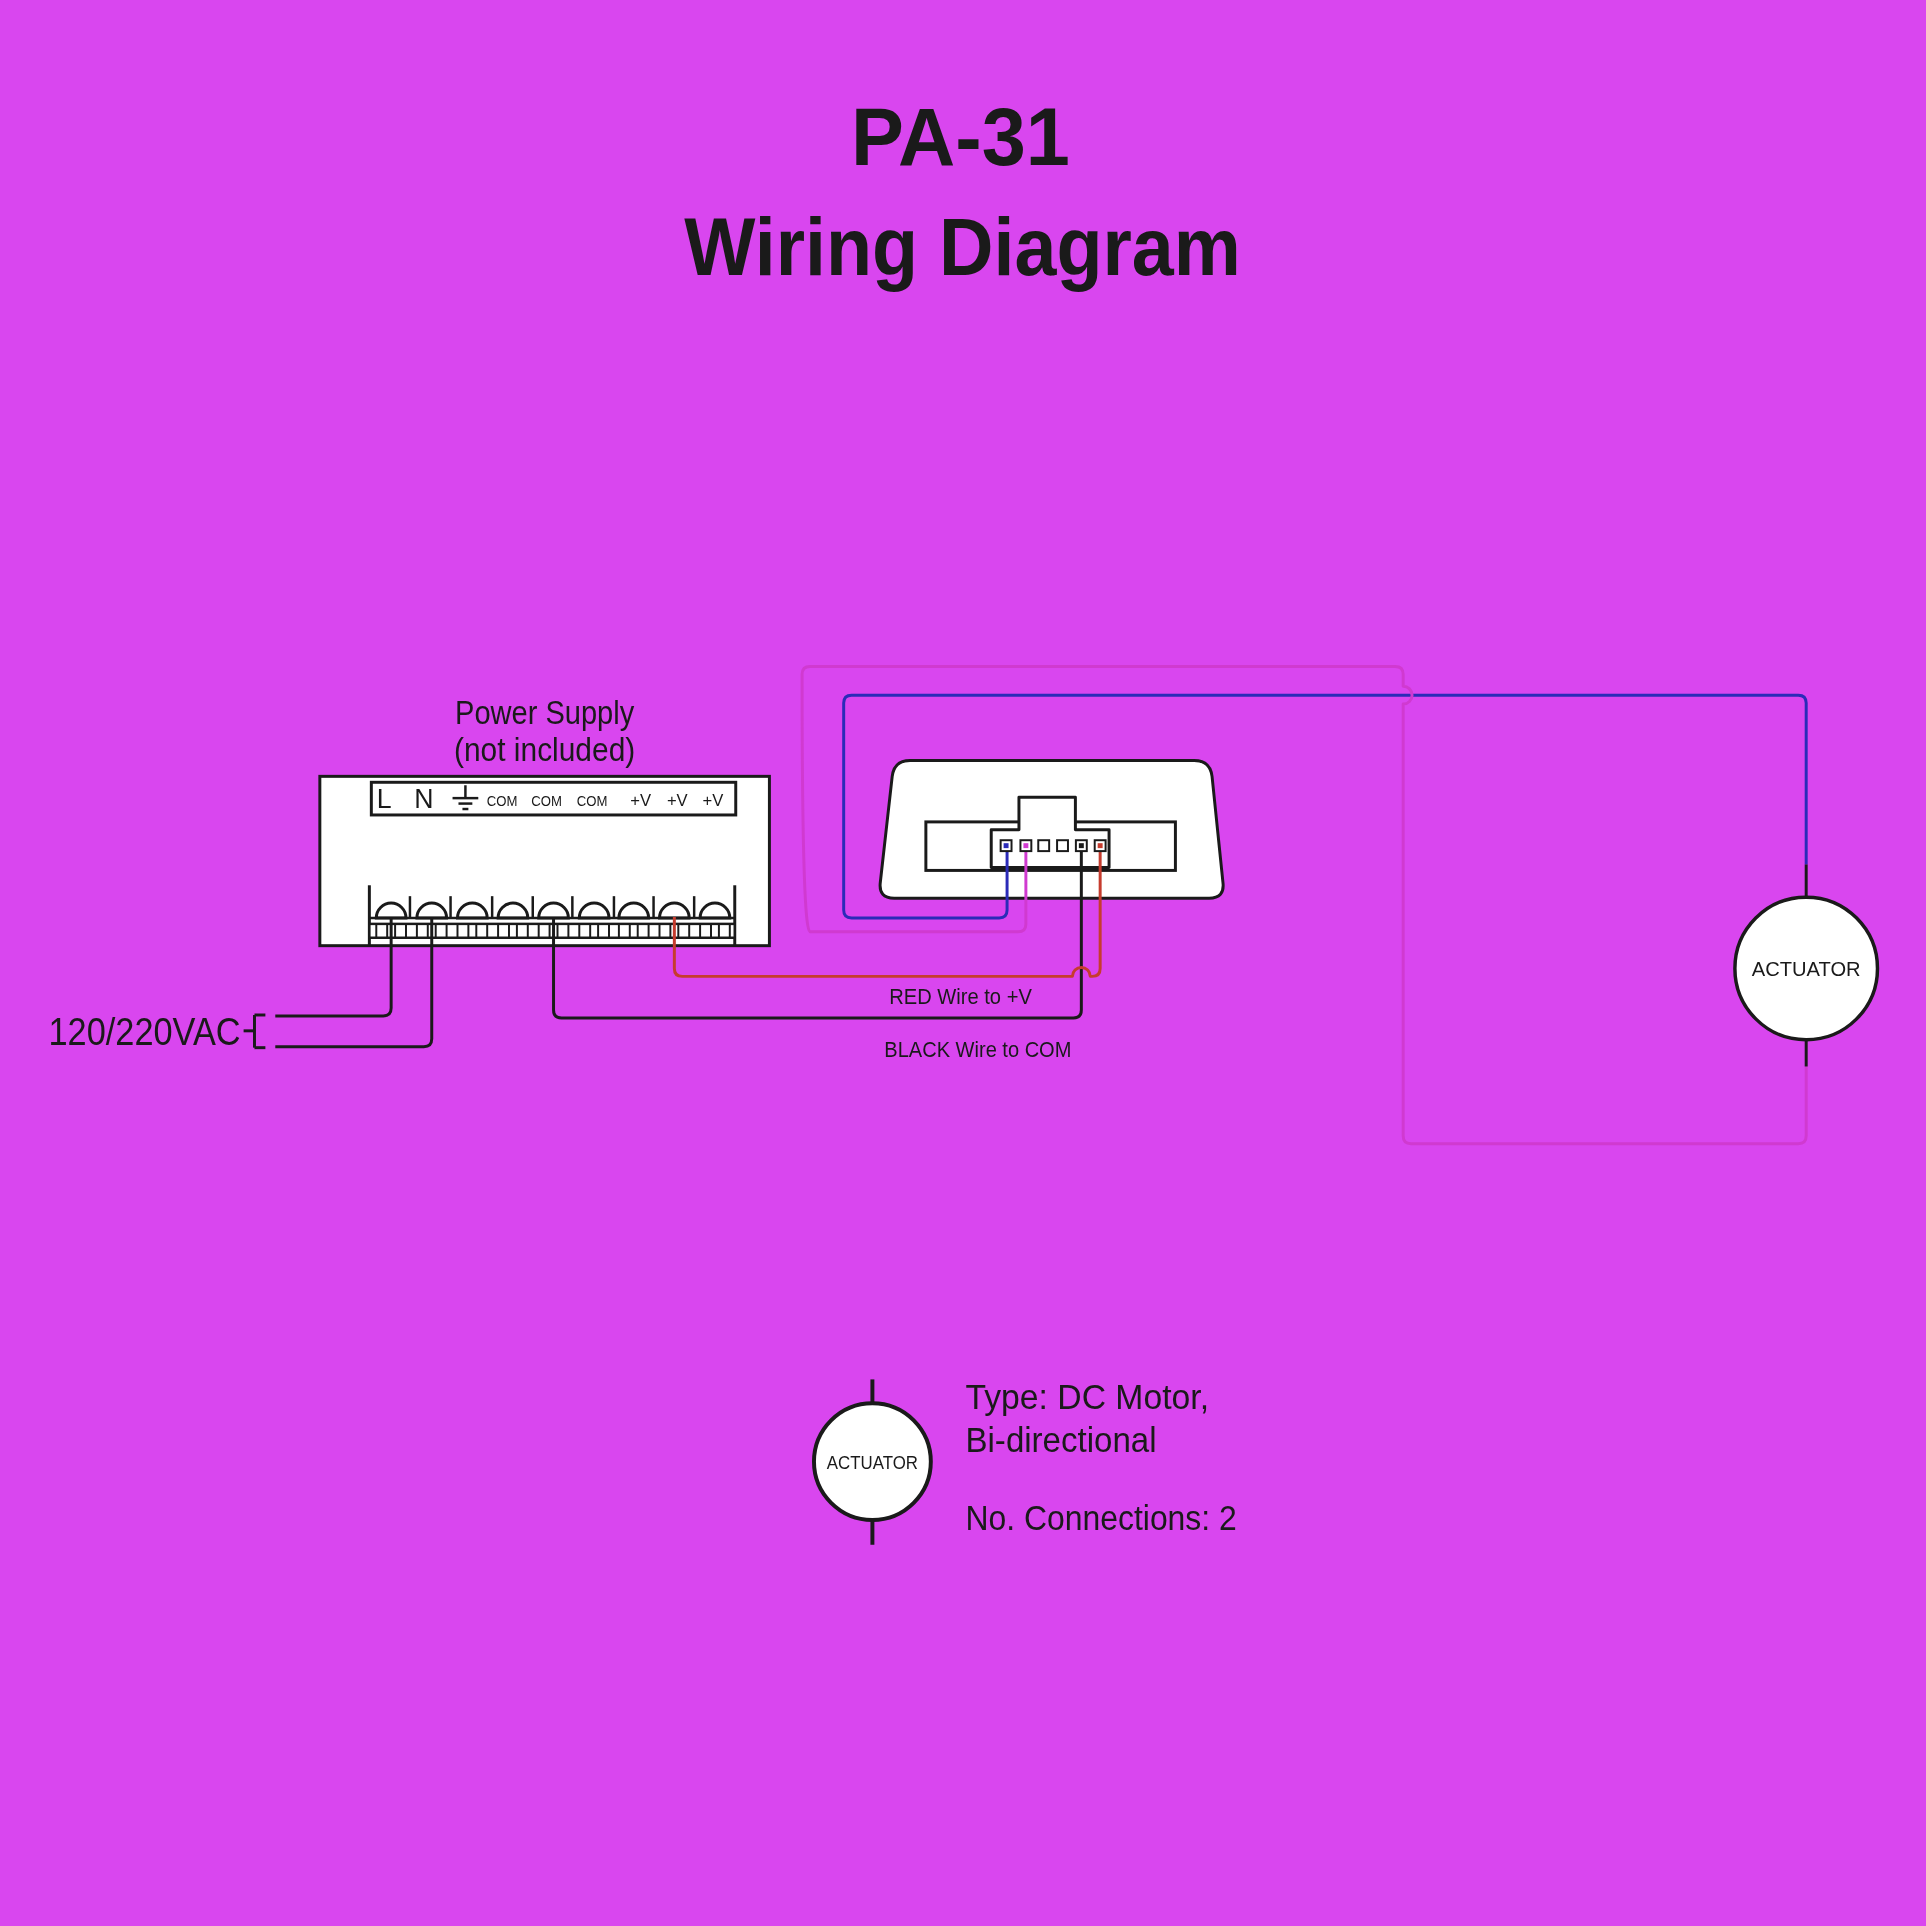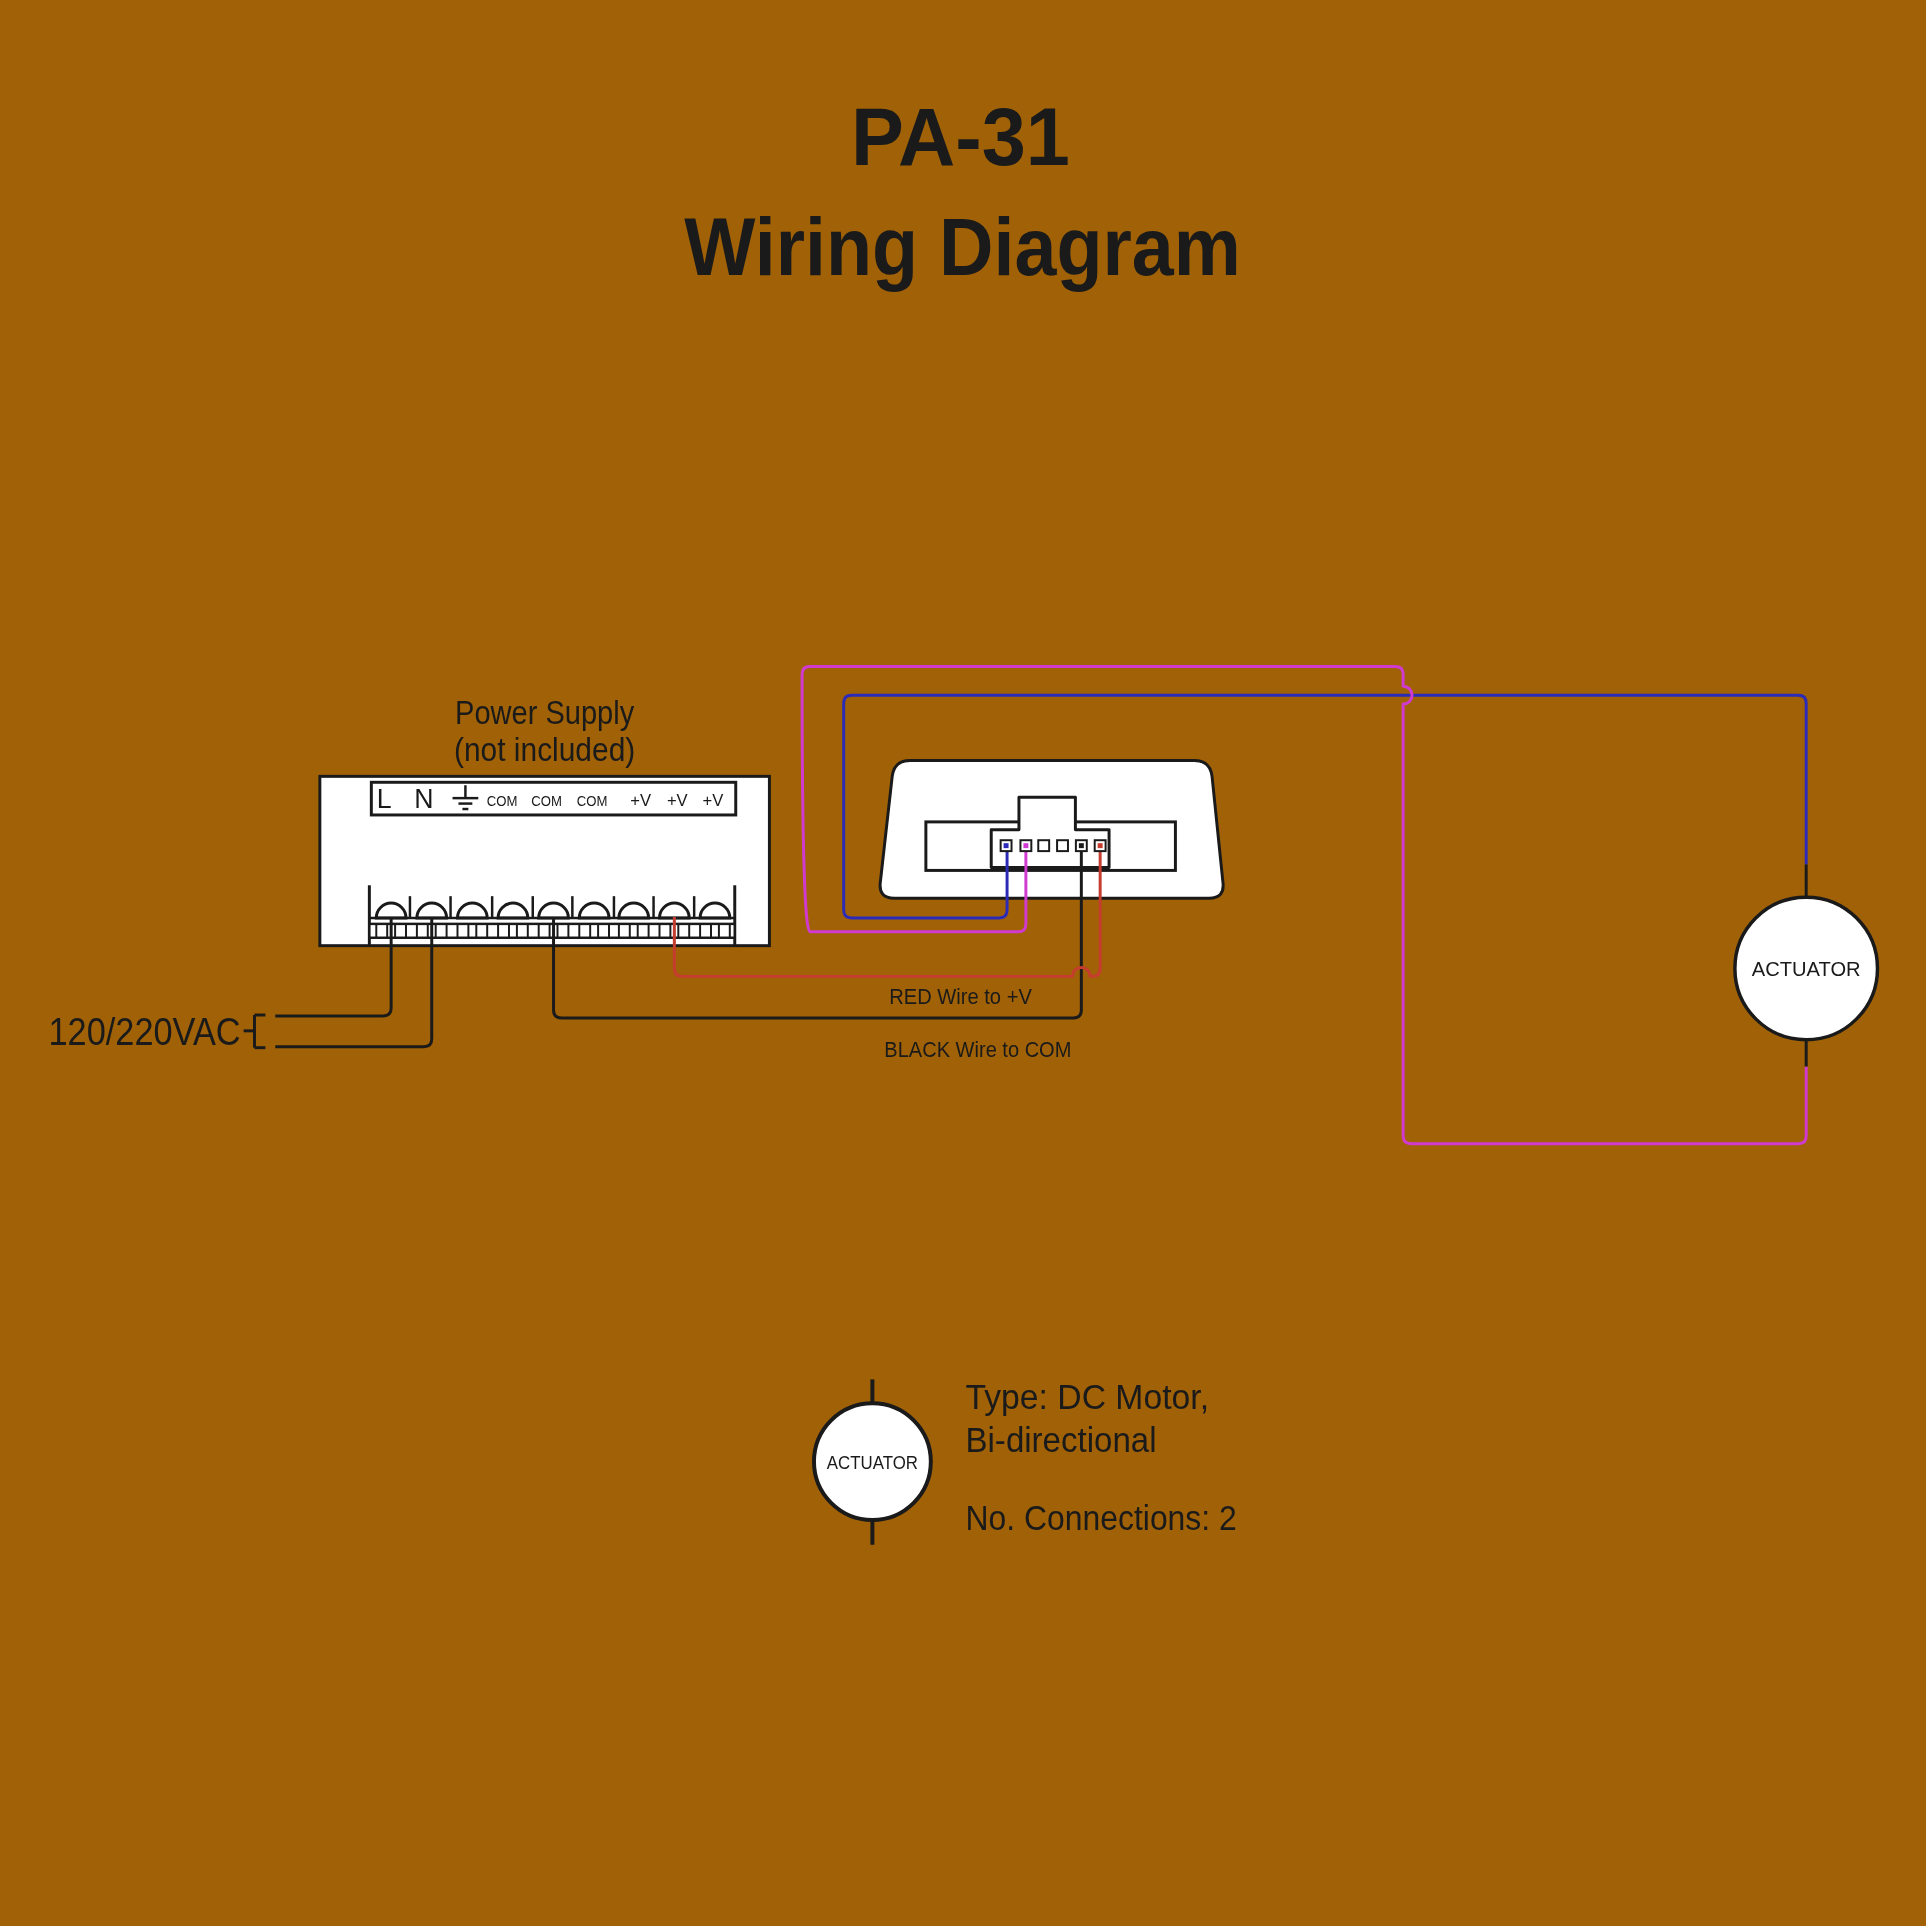--- a/index.html
+++ b/index.html
@@ -1,16 +1,16 @@
 <!DOCTYPE html>
 <html><head>
 <meta charset="utf-8">
 <style>
   html,body{margin:0;padding:0;background:#ffffff;}
-  .page{width:1927px;height:1927px;background:#a16207;position:relative;overflow:hidden;}
+  .page{width:1927px;height:1927px;background:#d946ef;position:relative;overflow:hidden;}
   svg{display:block;}
   text{font-family:"Liberation Sans", sans-serif; fill:#1a1a1a;}
   .bold{font-weight:bold;}
 </style>
 </head>
 <body>
 
 <div class="page">
 <svg width="1927" height="1927" viewBox="0 0 1946 1946">
 

